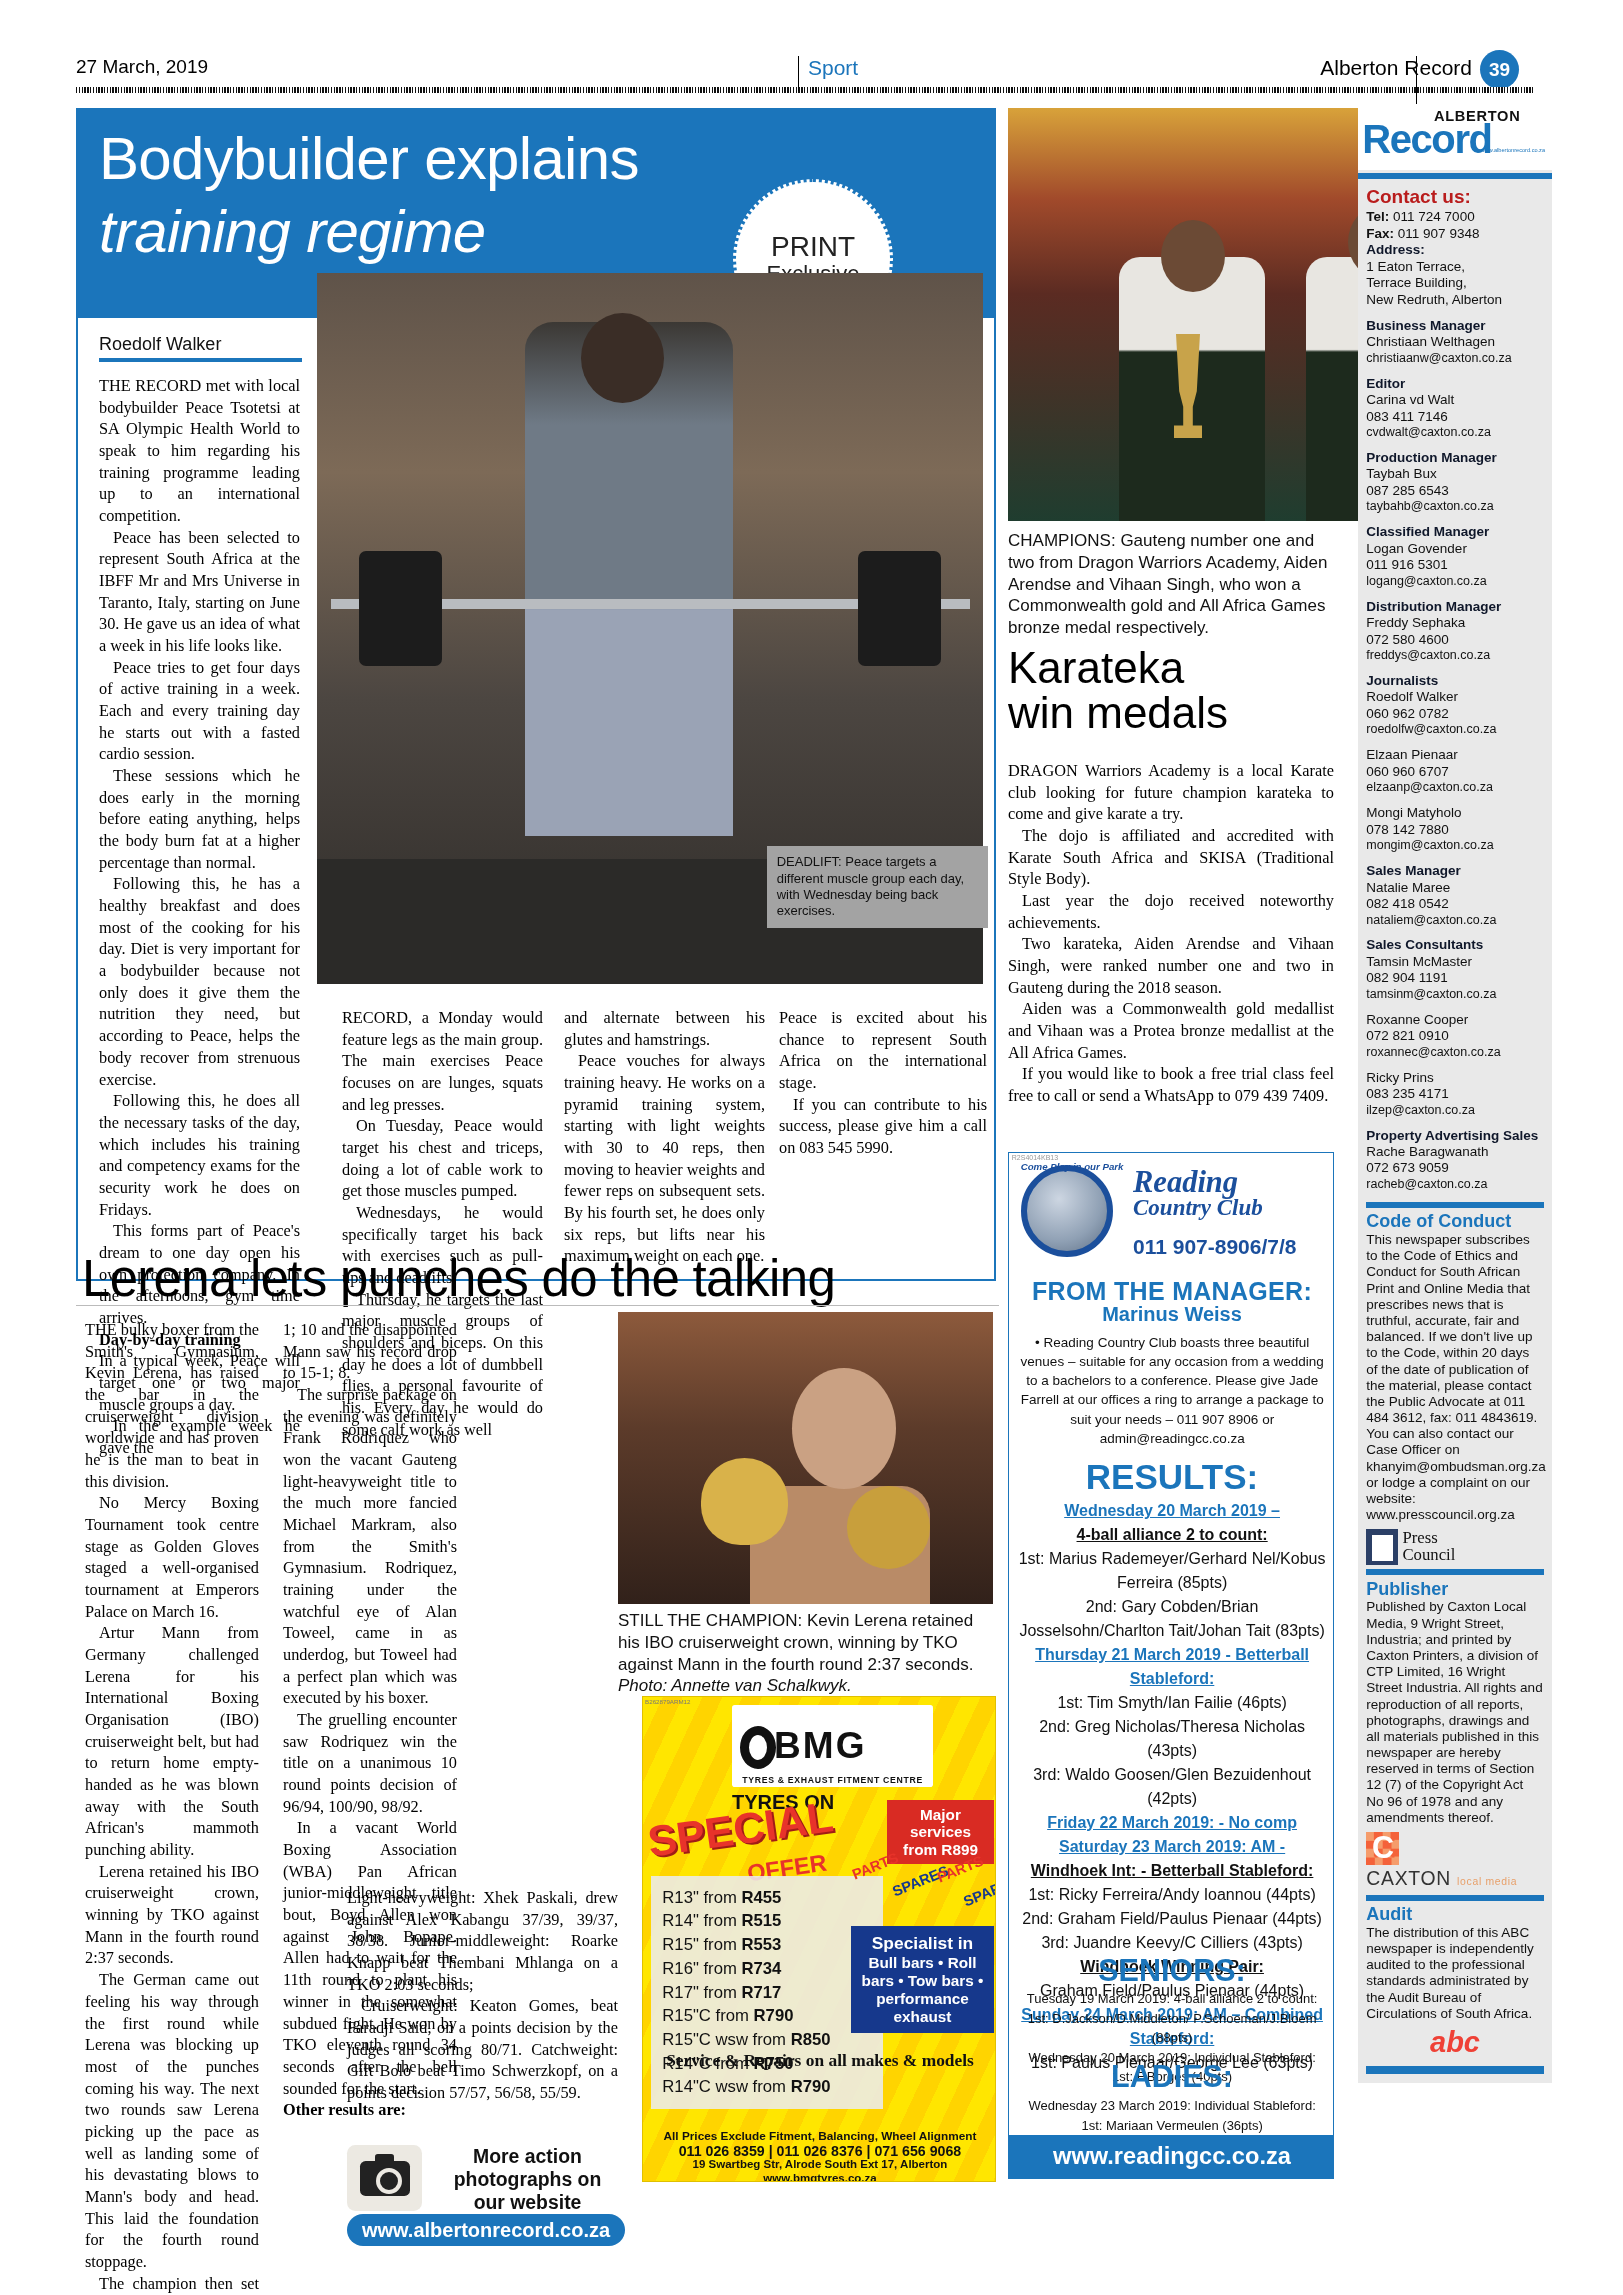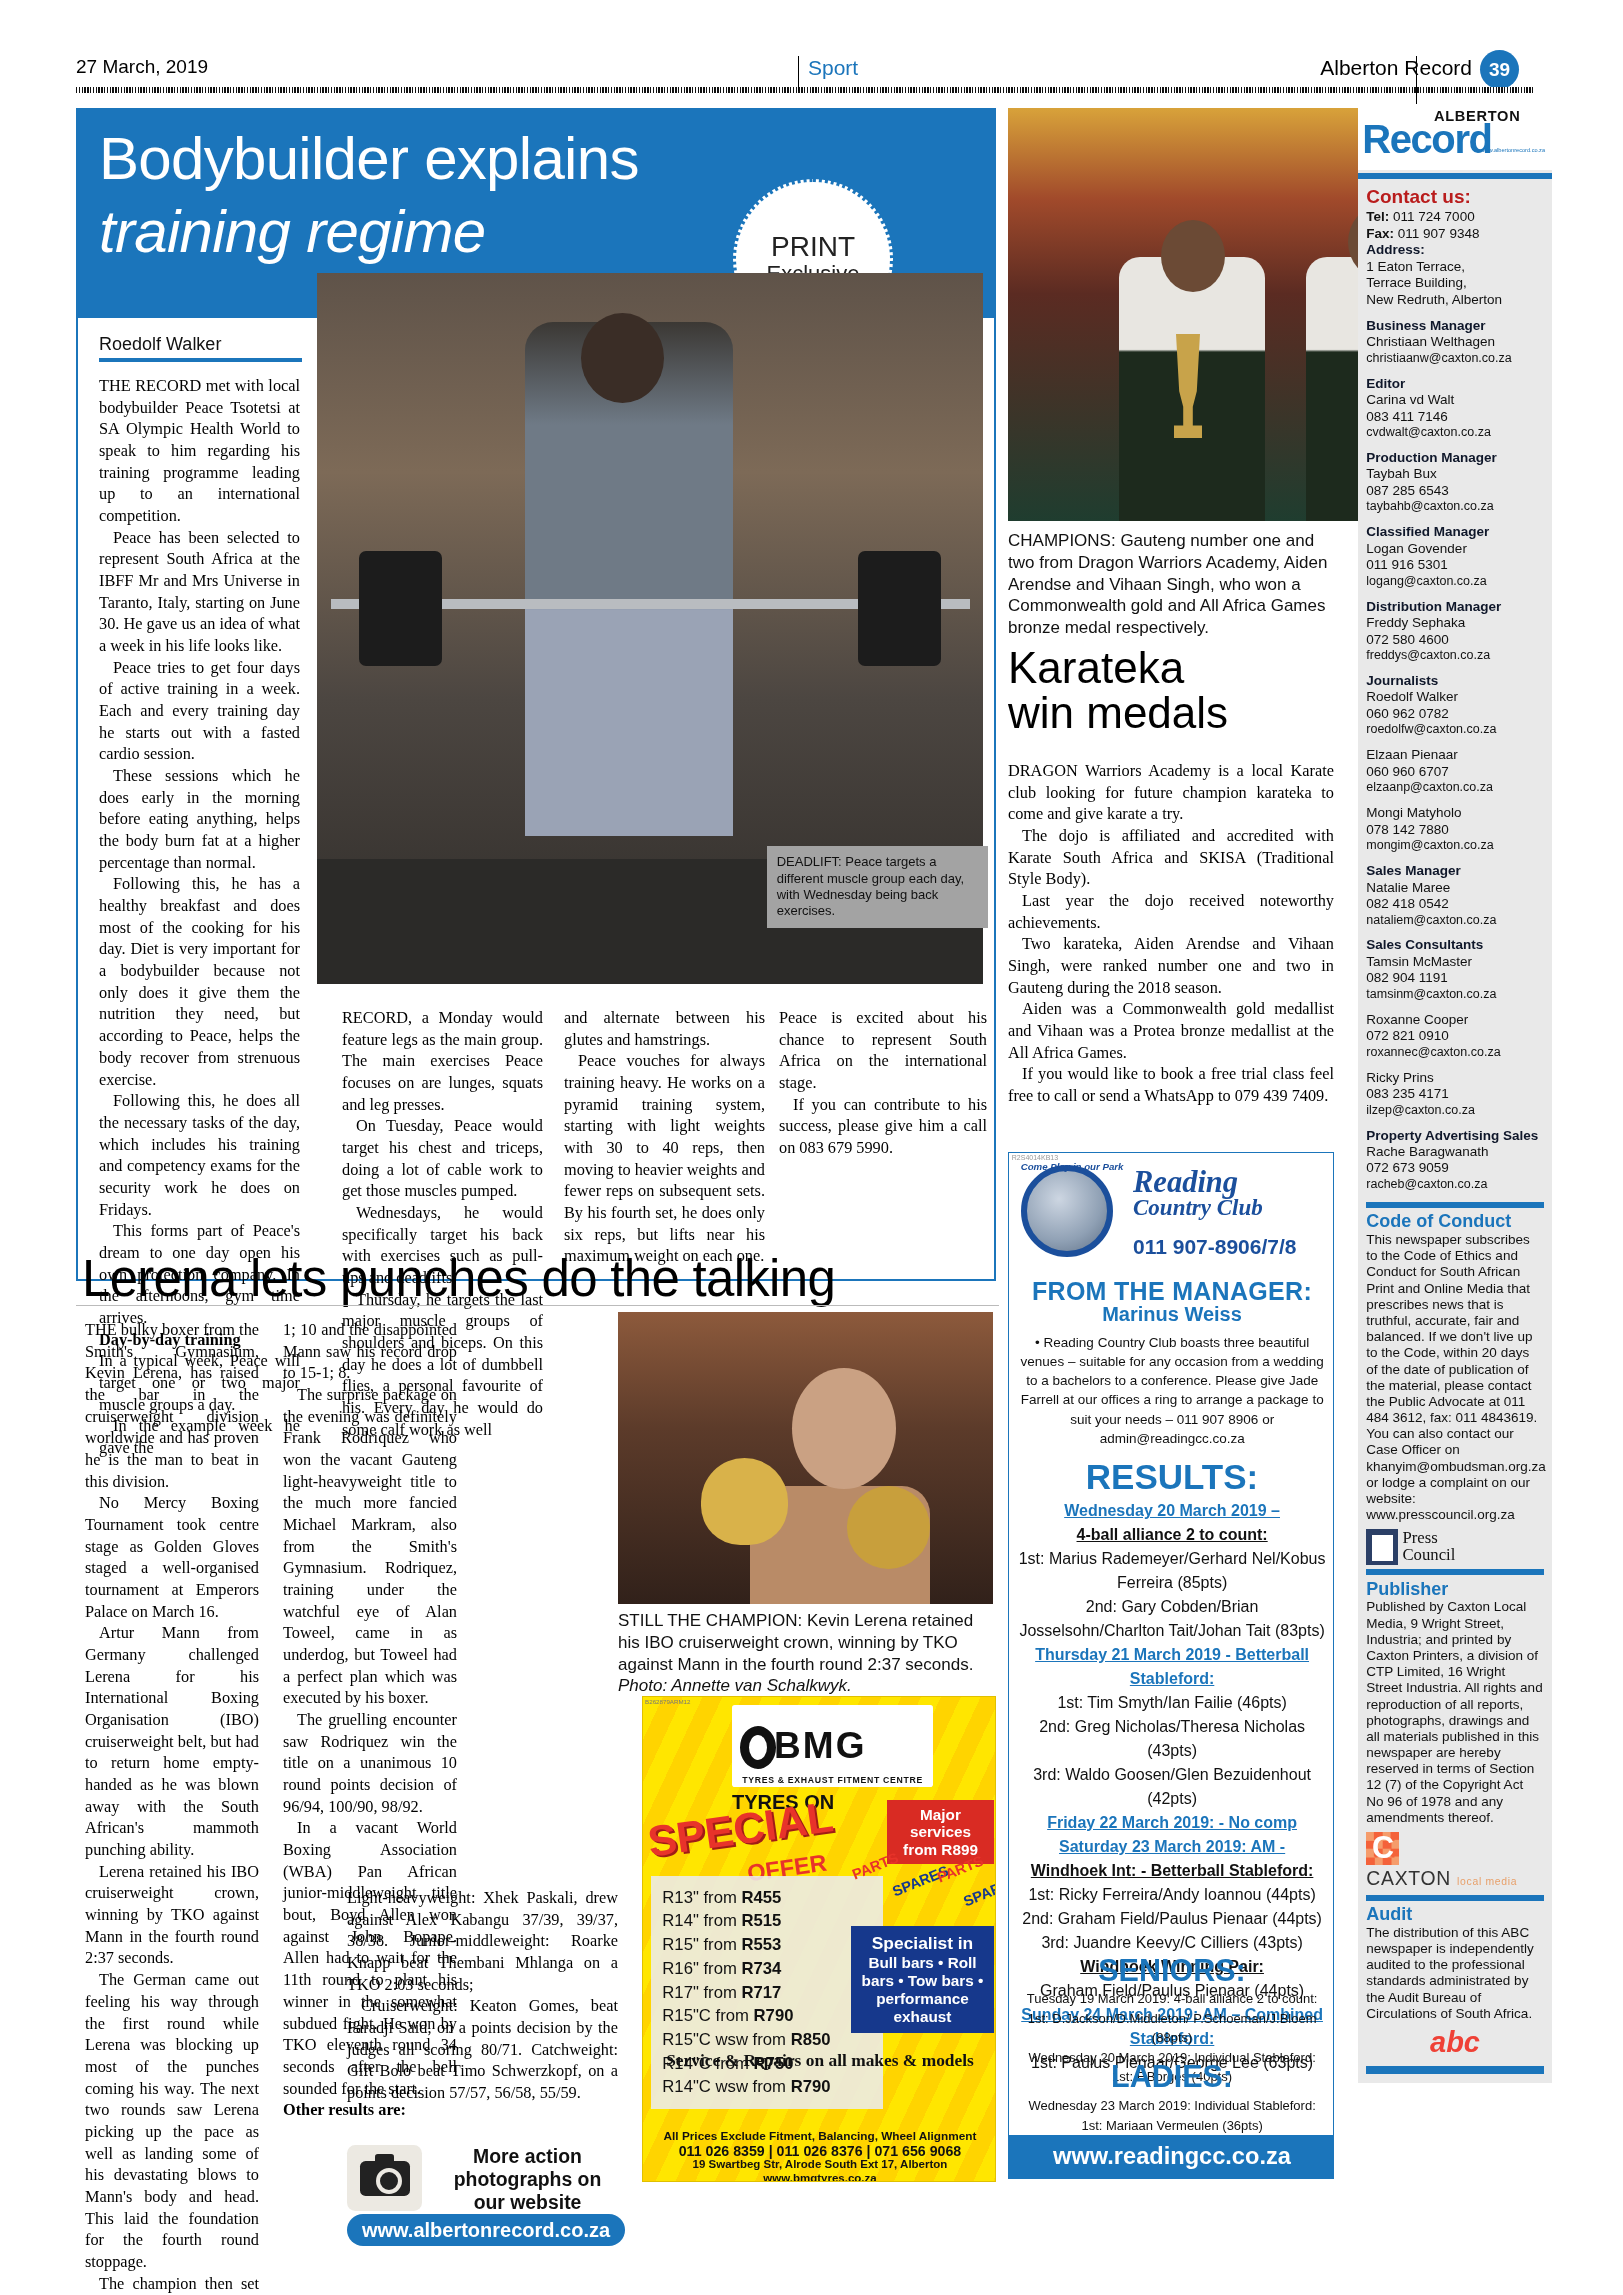--- a/index.html
+++ b/index.html
@@ -351,21 +351,21 @@
       <p>On Tuesday, Peace would target his chest and triceps, doing a lot of cable work to get those muscles pumped.</p>
       <p>Wednesdays, he would specifically target his back with exercises such as pull-ups and deadlifts.</p>
       <p>Thursday, he targets the last major muscle groups of shoulders and biceps. On this day he does a lot of dumbbell flies, a personal favourite of his. Every day he would do some calf work as well</p>
     </div>
     <div class="col body-c3">
       <p class="first">and alternate between his glutes and hamstrings.</p>
       <p>Peace vouches for always training heavy. He works on a pyramid training system, starting with light weights with 30 to 40 reps, then moving to heavier weights and fewer reps on subsequent sets. By his fourth set, he does only six reps, but lifts near his maximum weight on each one.</p>
     </div>
     <div class="col body-c4">
       <p class="first">Peace is excited about his chance to represent South Africa on the international stage.</p>
-      <p>If you can contribute to his success, please give him a call on 083 679 5990.</p>
+      <p>If you can contribute to his success, please give him a call on 083 545 5990.</p>
     </div>
   </div>
 
   <div class="karate-photo">
     <div class="kp-boy kp-b1"></div>
     <div class="kp-boy kp-b2"></div>
     <div class="kp-face kp-f1"></div>
     <div class="kp-face kp-f2"></div>
     <div class="kp-trophy kp-t1"></div>
     <div class="kp-trophy kp-t2"></div>

